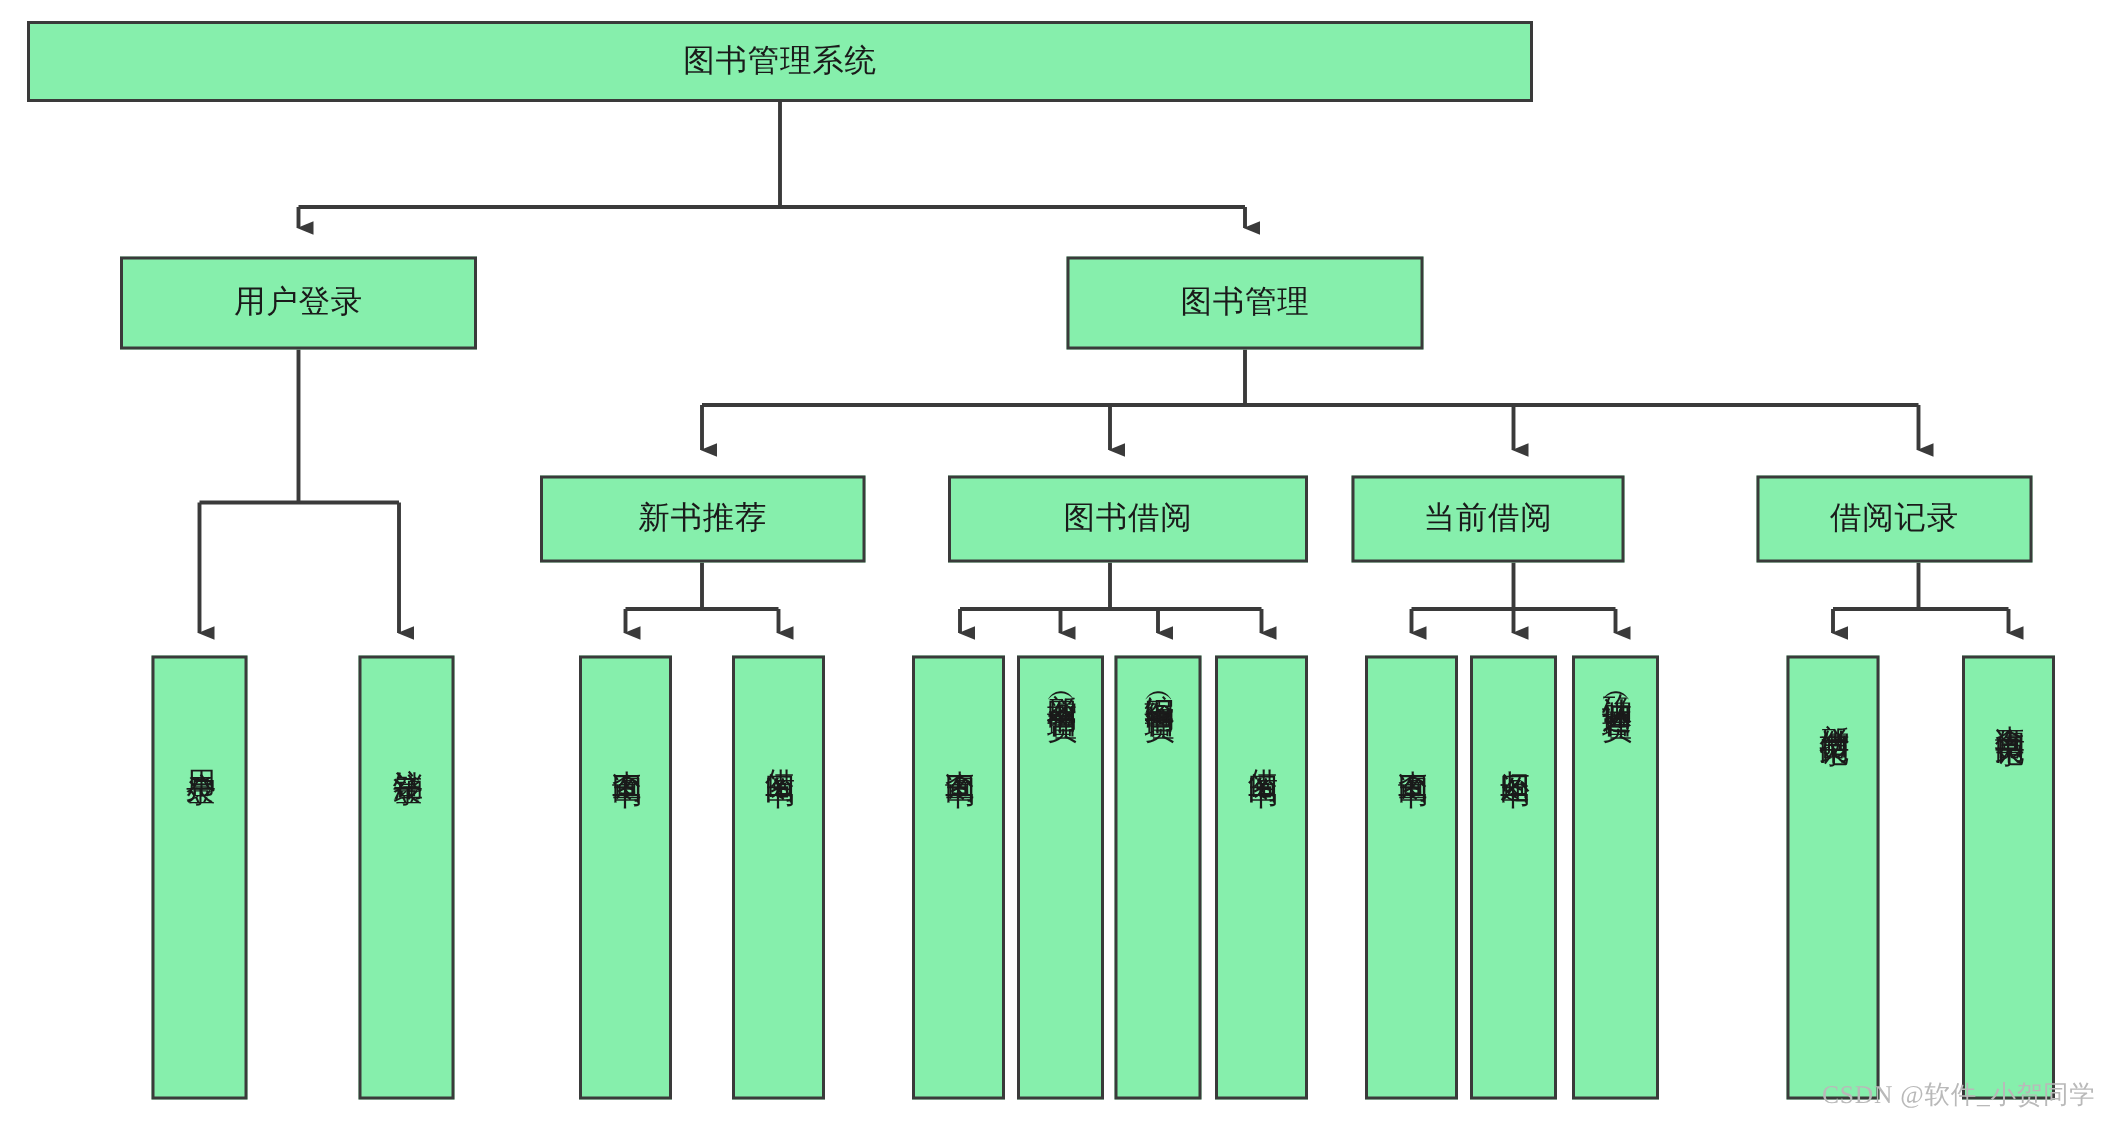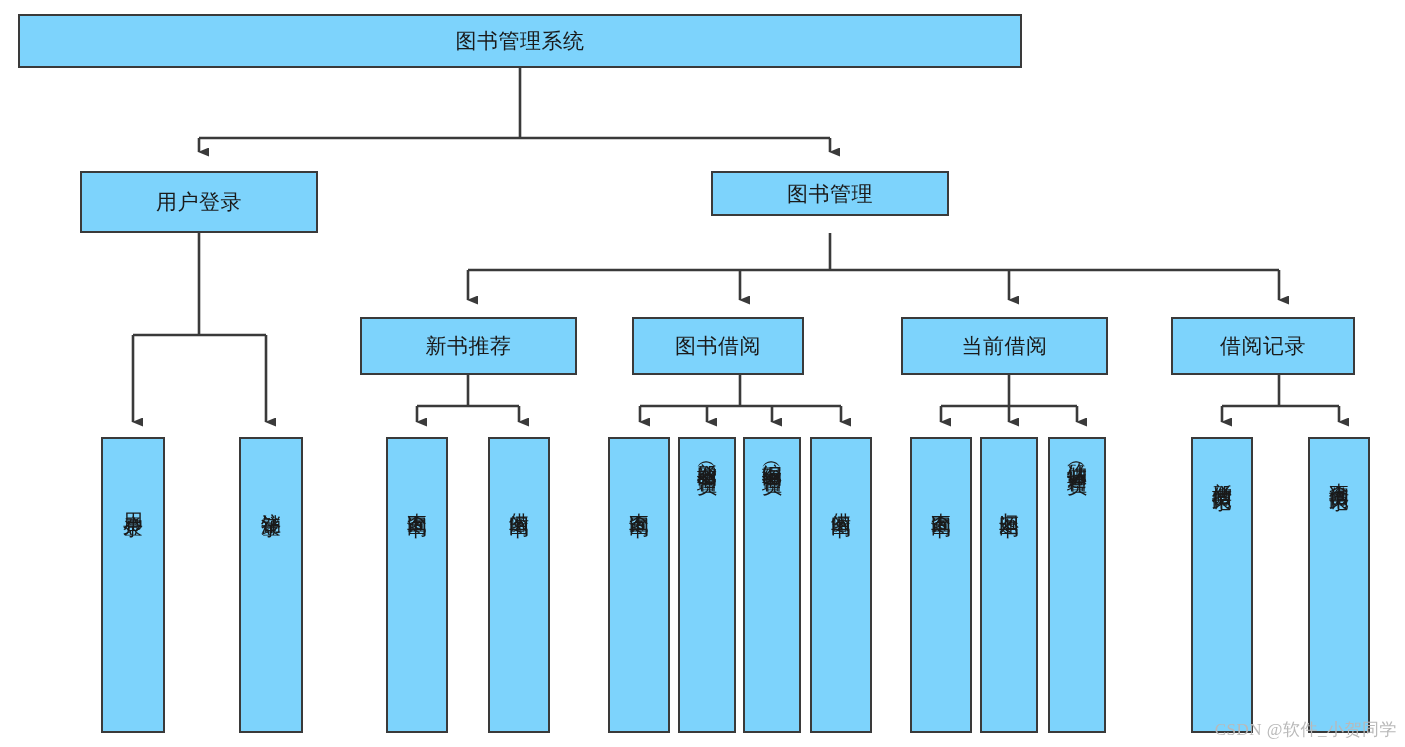--- a/index.html
+++ b/index.html
@@ -22,21 +22,21 @@
     left: 0;
     top: 0;
     width: 1405px;
     height: 747px;
     pointer-events: none;
   }
   .node {
     position: absolute;
     box-sizing: border-box;
     border: 2px solid #3a3a3a;
-    background: #7dd3fc;
+    background: #86efac;
     display: flex;
     align-items: center;
     justify-content: center;
     color: #1a1a1a;
   }
   .node.horiz .label {
     writing-mode: horizontal-tb;
     font-size: 21px;
     letter-spacing: 0.5px;
     line-height: 1.1;
@@ -124,31 +124,31 @@
     </g>
   </svg>
 
   <div class="node horiz" style="left:18px; top:14px; width:1004px; height:54px;">
     <span class="label">图书管理系统</span>
   </div>
 
   <div class="node horiz" style="left:80px; top:171px; width:238px; height:62px;">
     <span class="label">用户登录</span>
   </div>
-  <div class="node horiz" style="left:711px; top:171px; width:238px; height:45px;">
+  <div class="node horiz" style="left:711px; top:171px; width:238px; height:62px;">
     <span class="label">图书管理</span>
   </div>
 
   <div class="node horiz" style="left:360px; top:317px; width:217px; height:58px;">
     <span class="label">新书推荐</span>
   </div>
-  <div class="node horiz" style="left:632px; top:317px; width:172px; height:58px;">
+  <div class="node horiz" style="left:632px; top:317px; width:240px; height:58px;">
     <span class="label">图书借阅</span>
   </div>
-  <div class="node horiz" style="left:901px; top:317px; width:207px; height:58px;">
+  <div class="node horiz" style="left:901px; top:317px; width:182px; height:58px;">
     <span class="label">当前借阅</span>
   </div>
   <div class="node horiz" style="left:1171px; top:317px; width:184px; height:58px;">
     <span class="label">借阅记录</span>
   </div>
 
   <div class="node vert pad-mid" style="left:101px; top:437px; width:64px; height:296px;">
     <span class="label">用户登录</span>
   </div>
   <div class="node vert pad-mid" style="left:239px; top:437px; width:64px; height:296px;">

